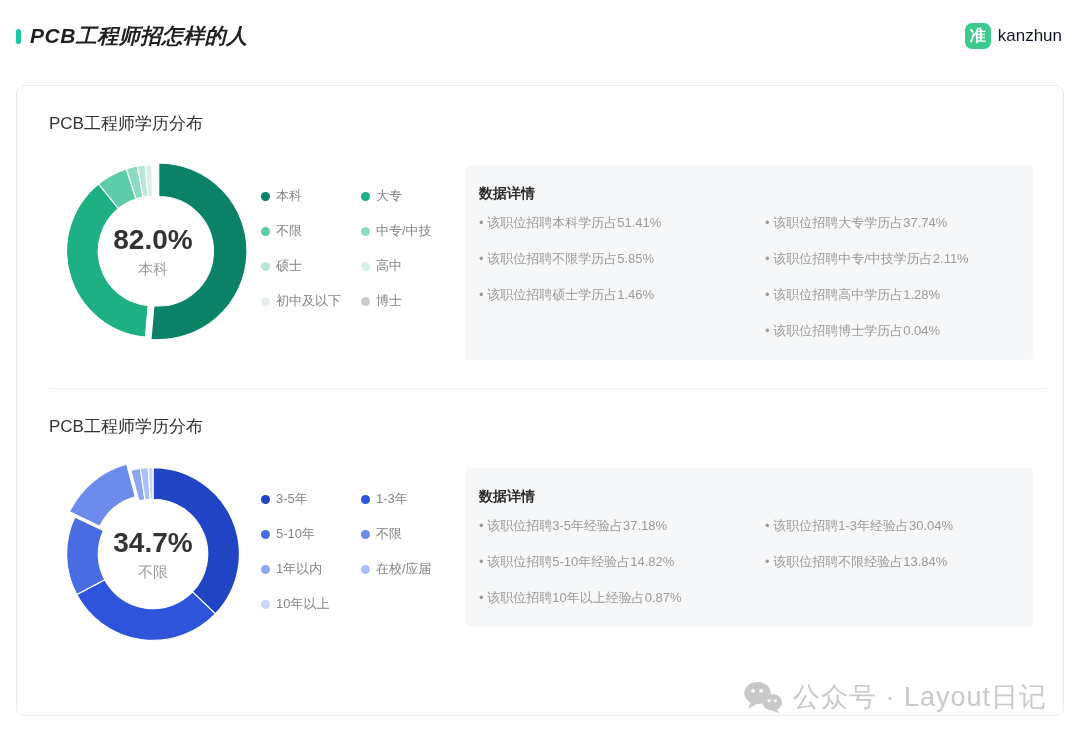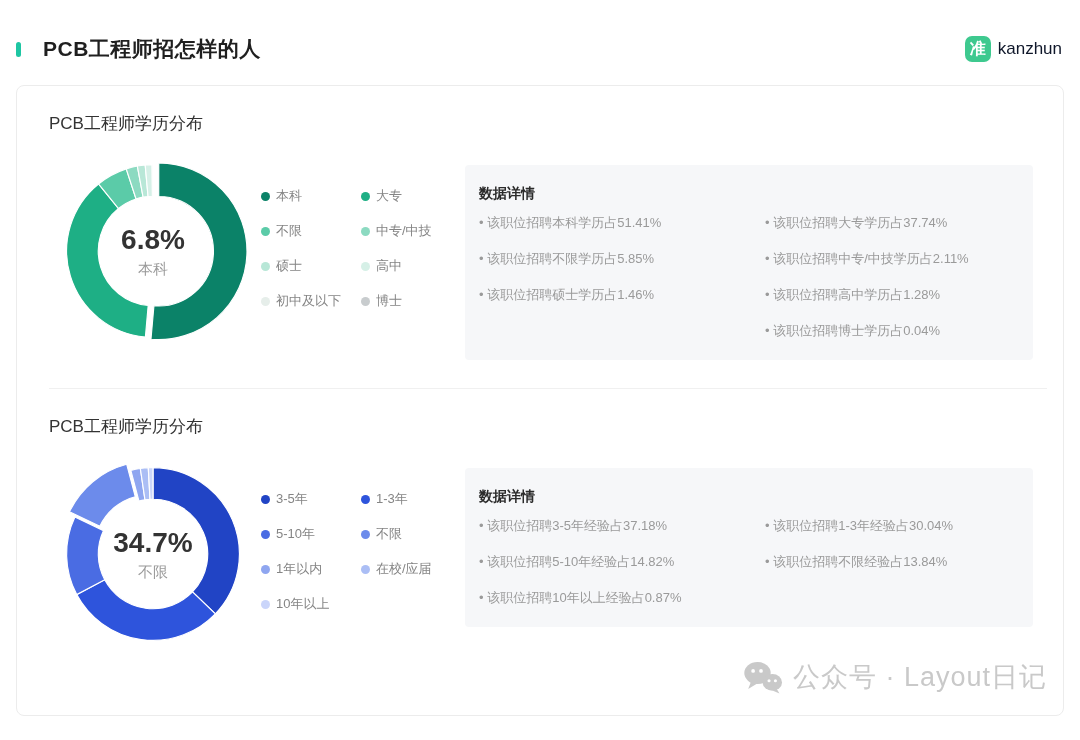--- a/index.html
+++ b/index.html
@@ -6,21 +6,21 @@
   html,body { margin:0; padding:0; }
   body {
     width:1080px; height:740px; position:relative; overflow:hidden;
     background:#ffffff; font-family:"Liberation Sans","DejaVu Sans",sans-serif;
   }
   
   .header { display:flex; justify-content:space-between; align-items:center;
     padding:22px 18px 0 16px; }
   .title-wrap { display:flex; align-items:center; gap:9px; }
   .accent-bar { width:5px; height:15px; border-radius:3px; background:#1ec6a3; }
-  .page-title { margin:13px; font-size:21px; font-weight:bold; color:#1f1f1f; letter-spacing:.5px; }
+  .page-title { margin:0; font-size:21px; font-weight:bold; color:#1f1f1f; letter-spacing:.5px;font-style:italic; }
   .brand { display:flex; align-items:center; gap:7px; }
   .brand-icon { width:26px; height:26px; border-radius:7px; background:#3ec98f; color:#fff;
     font-weight:bold; font-size:16px; display:flex; align-items:center; justify-content:center; }
   .brand-name { color:#0f172a; font-size:17px; }
 
   
   .card { position:absolute; left:16px; top:85px; width:1048px; height:631px;
     background:#fff; border:1px solid #ececec; border-radius:8px; }
   .chart-section { padding:26px 30px 0 32px; }
   .section-title { margin:0; font-size:17px; font-weight:400; color:#333; }
@@ -44,21 +44,21 @@
   .details-title { font-size:14px; font-weight:bold; color:#2b2b2b; margin-bottom:11px; }
   .details-cols { display:flex; }
   .details-col { display:flex; flex-direction:column; gap:18px; }
   .details-col:first-child { width:286px; }
   .detail-item { font-size:13px; color:#9a9a9a; white-space:nowrap; }
   .detail-item::before { content:"• "; }
 
   .divider { height:1px; background:#f0f0f0; margin:28px 16px 0 32px; }
 
   
-  .watermark { position:absolute; right:16px; bottom:20px; display:flex; align-items:center;
+  .watermark { position:absolute; right:16px; bottom:0; display:flex; align-items:center;
     gap:10px; color:#c9c9c9; font-size:27px; letter-spacing:1px; }
 </style>
 </head>
 <body>
 
 <div class="header">
   <div class="title-wrap">
     <span class="accent-bar"></span>
     <h1 class="page-title">PCB工程师招怎样的人</h1>
   </div>
@@ -78,21 +78,21 @@
             <path d="M 105.99 8.26 A 92 92 0 1 1 97.88 191.91 L 100.97 157.04 A 57 57 0 1 0 105.99 43.26 Z" fill="#0b8268" stroke="#ffffff" stroke-width="1.2"></path>
             <path d="M 92.07 189.65 A 90 90 0 0 1 43.25 30.15 L 64.06 55.76 A 57 57 0 0 0 94.98 156.78 Z" fill="#1eaf85" stroke="#ffffff" stroke-width="1.2"></path>
             <path d="M 43.25 30.15 A 90 90 0 0 1 72.14 14.42 L 82.35 45.80 A 57 57 0 0 0 64.06 55.76 Z" fill="#5bcba8" stroke="#ffffff" stroke-width="1.2"></path>
             <path d="M 72.14 14.42 A 90 90 0 0 1 83.69 11.49 L 89.67 43.94 A 57 57 0 0 0 82.35 45.80 Z" fill="#8cdac1" stroke="#ffffff" stroke-width="1.2"></path>
             <path d="M 83.69 11.49 A 90 90 0 0 1 91.87 10.37 L 94.85 43.23 A 57 57 0 0 0 89.67 43.94 Z" fill="#b8e7d7" stroke="#ffffff" stroke-width="1.2"></path>
             <path d="M 91.87 10.37 A 90 90 0 0 1 99.10 10.00 L 99.43 43.00 A 57 57 0 0 0 94.85 43.23 Z" fill="#d6f0e7" stroke="#ffffff" stroke-width="1.2"></path>
             <path d="M 99.10 10.00 A 90 90 0 0 1 99.77 10.00 L 99.86 43.00 A 57 57 0 0 0 99.43 43.00 Z" fill="#e6eeea" stroke="#ffffff" stroke-width="1.2"></path>
             <path d="M 99.77 10.00 A 90 90 0 0 1 100.00 10.00 L 100.00 43.00 A 57 57 0 0 0 99.86 43.00 Z" fill="#c8ccce" stroke="#ffffff" stroke-width="1.2"></path>
           </svg>
         <div class="donut-center">
-          <div class="center-value">6.8%</div>
+          <div class="center-value">82.0%</div>
           <div class="center-label">本科</div>
         </div>
       </div>
       <div class="legend" id="legend-0">
           <div class="legend-col">
             <div class="legend-item">
               <span class="legend-dot" style="background: rgb(11, 130, 104);"></span>
               <span class="legend-label">本科</span>
             </div>
             <div class="legend-item">

